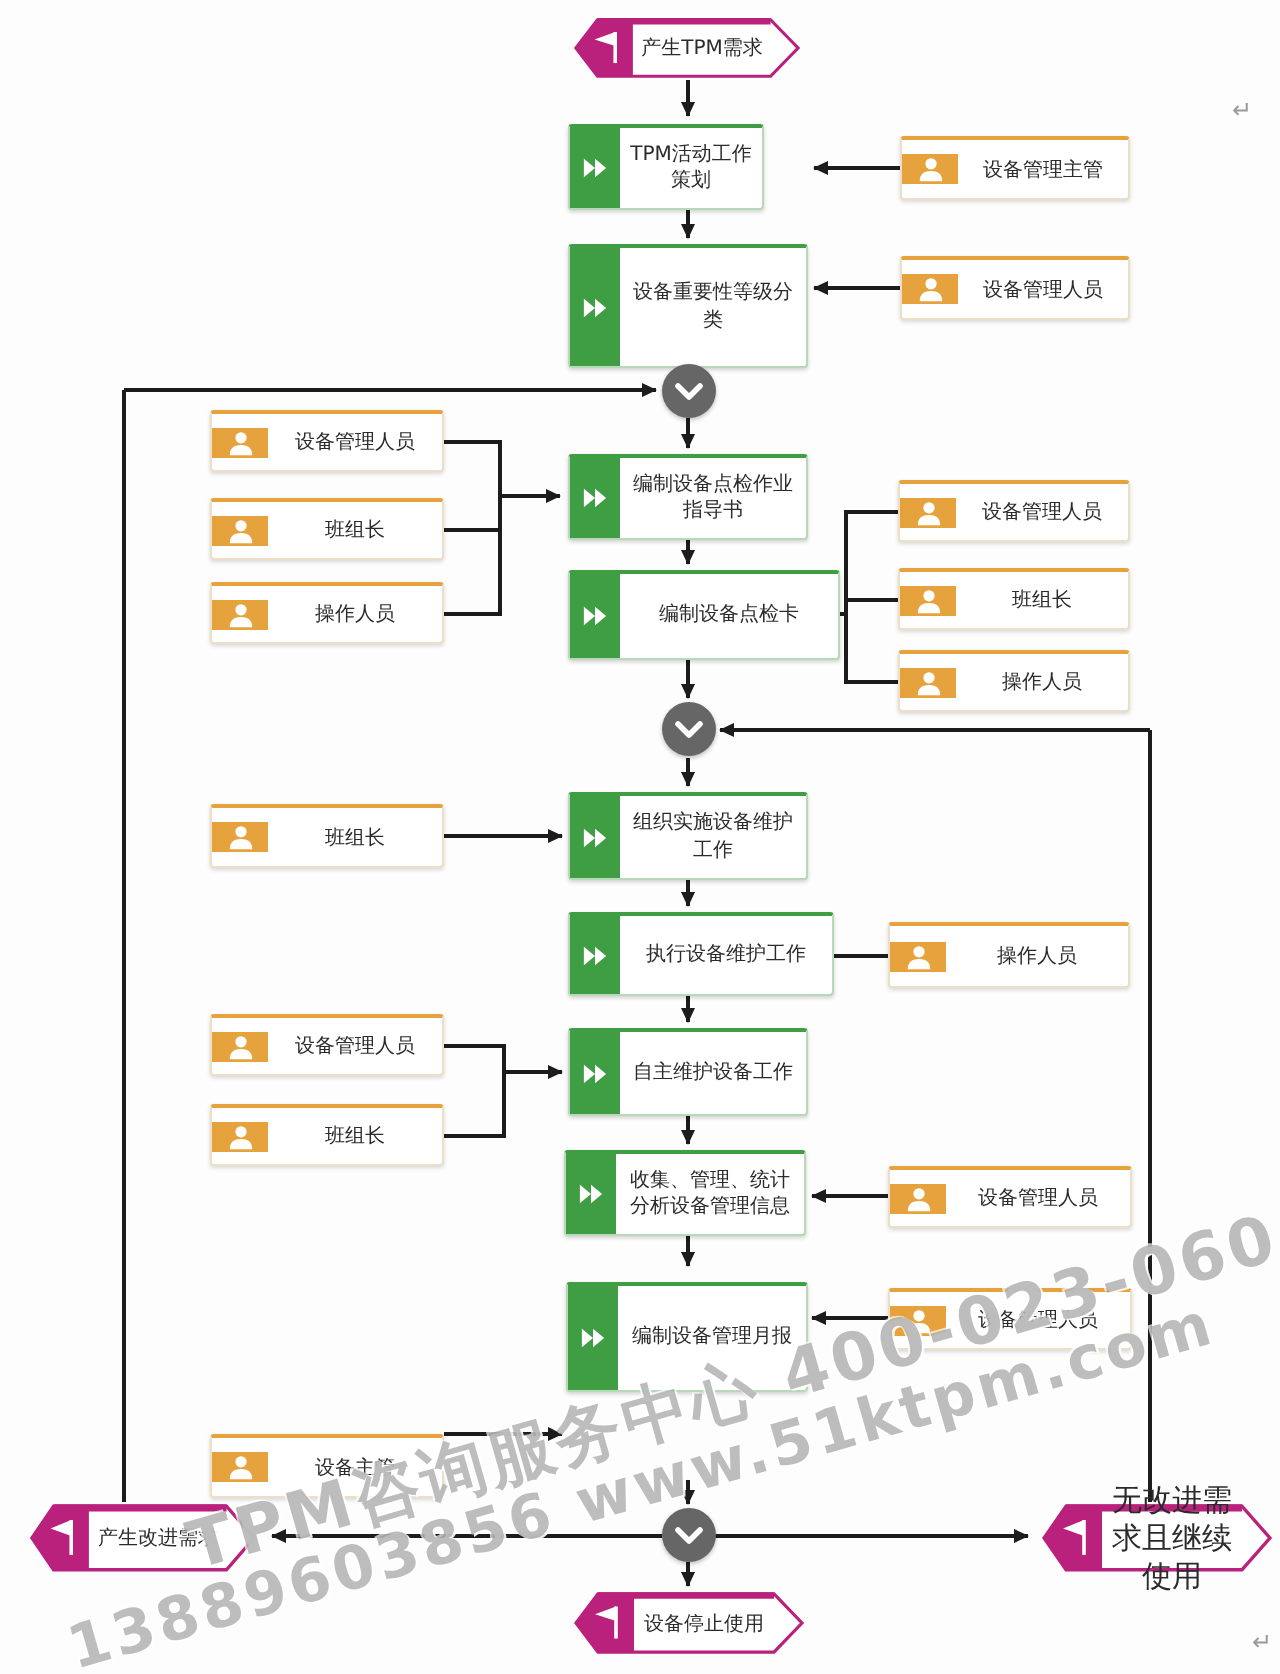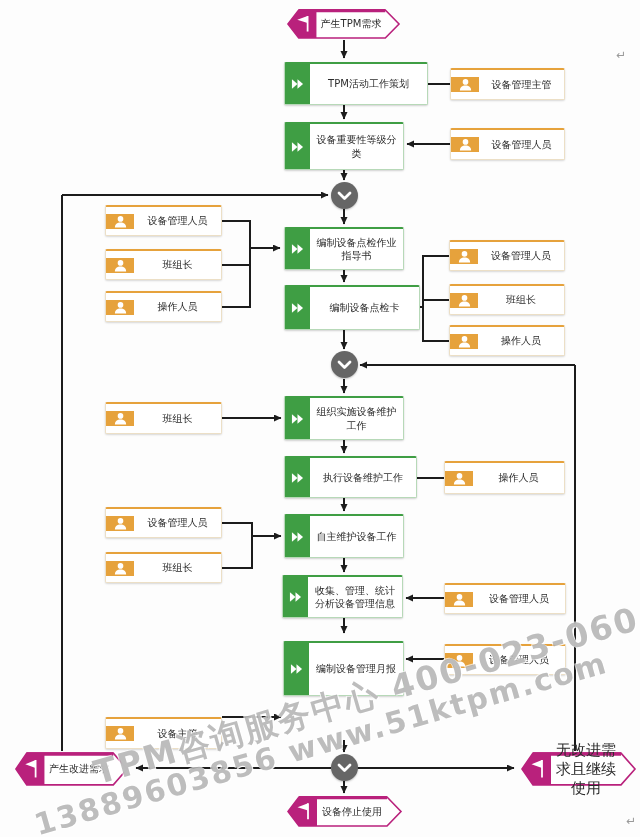--- a/index.html
+++ b/index.html
@@ -147,31 +147,31 @@
       <path d="M15 2.8 L103 2.8" stroke="#b9217c" stroke-width="3.4"></path>
       <path d="M15 2 L33 2 L33 32 L15 32 L4 17 Z" fill="#b9217c"></path>
       <g>
         <path d="M24 8.5 L13.5 12.5 L24 16 Z" fill="#fff"></path>
         <path d="M24 8.5 L24 25" stroke="#fff" stroke-width="1.8"></path>
       </g>
     </svg>
     <span class="lbl">设备停止使用</span>
   </div>
 
-  <div class="proc" style="left:284px;top:62px;width:144px;height:43px">
+  <div class="proc" style="left:284px;top:62px;width:98px;height:43px">
     <span class="ic">
         <svg width="13" height="10" viewBox="0 0 14 10">
           <path d="M1 0 L7 5 L1 10 Z" fill="#fff"></path>
           <path d="M7 0 L13 5 L7 10 Z" fill="#fff"></path>
         </svg>
       </span>
     <span class="lbl">TPM活动工作策划</span>
   </div>
 
-  <div class="proc" style="left:284px;top:122px;width:120px;height:48px">
+  <div class="proc" style="left:284px;top:122px;width:120px;height:62px">
     <span class="ic">
         <svg width="13" height="10" viewBox="0 0 14 10">
           <path d="M1 0 L7 5 L1 10 Z" fill="#fff"></path>
           <path d="M7 0 L13 5 L7 10 Z" fill="#fff"></path>
         </svg>
       </span>
     <span class="lbl">设备重要性等级分类</span>
   </div>
 
   <div class="proc" style="left:284px;top:227px;width:120px;height:43px">

